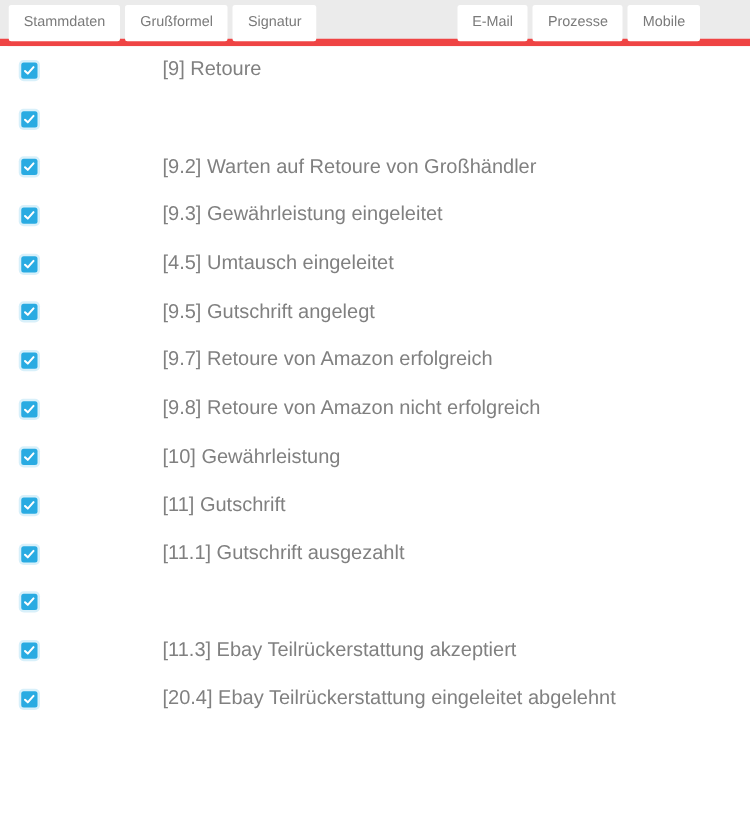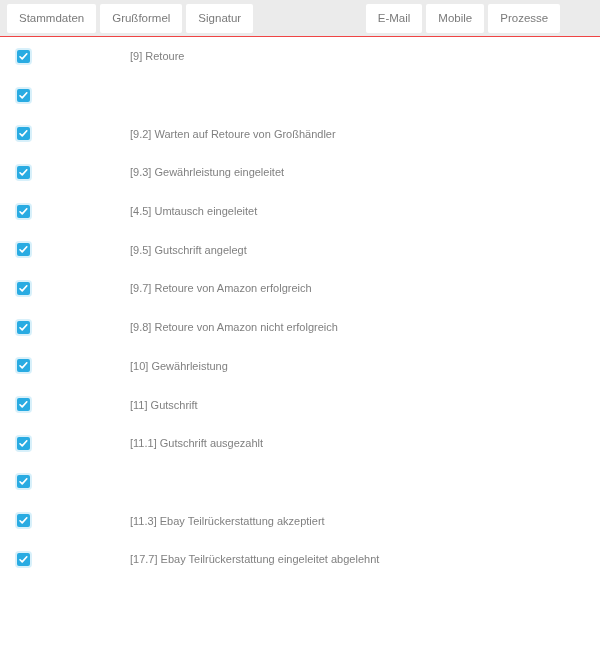--- a/index.html
+++ b/index.html
@@ -24,21 +24,21 @@
   }
 
   
   .tabbar {
     position: absolute;
     left: 0;
     top: 0;
     width: 600px;
     height: 37px;
     background: #ebebeb;
-    border-bottom: 1px solid #ef4444;
+    border-bottom: 6px solid #ef4444;
     box-sizing: border-box;
   }
   .tabs {
     position: absolute;
     left: 7px;
     top: 4px;
     height: 29px;
     display: flex;
     align-items: stretch;
     gap: 4px;
@@ -110,42 +110,42 @@
   .checkbox svg {
     position: absolute;
     left: 1px;
     top: 1px;
     width: 11px;
     height: 11px;
     display: block;
   }
   .label {
     flex: 1 1 auto;
-    font-size: 11px;
+    font-size: 16px;
     color: #808080;
     white-space: nowrap;
     overflow: hidden;
     text-overflow: ellipsis;
     padding-right: 10px;
   }
 </style>
 </head>
 <body>
 
 <div class="app">
 
   <div class="tabbar">
     <div class="tabs" id="tabs-container">
         <div class="tab">Stammdaten</div>
         <div class="tab">Grußformel</div>
         <div class="tab">Signatur</div>
         <div class="tab active">Berechtigungen</div>
         <div class="tab">E-Mail</div>
+        <div class="tab">Prozesse</div>
         <div class="tab">Mobile</div>
-        <div class="tab">Prozesse</div>
       </div>
   </div>
 
   <div class="rail"></div>
 
   <div class="list" id="permission-list">
       <div class="row">
         <div class="cb-cell">
           <span class="checkbox">
             <svg viewBox="0 0 12 12">
@@ -274,17 +274,17 @@
         <div class="label">[11.3] Ebay Teilrückerstattung akzeptiert</div>
       </div>
       <div class="row">
         <div class="cb-cell">
           <span class="checkbox">
             <svg viewBox="0 0 12 12">
               <path d="M2.2 6.3 L4.6 8.6 L9.6 3.0" fill="none" stroke="#ffffff" stroke-width="1.8" stroke-linecap="round" stroke-linejoin="round"></path>
             </svg>
           </span>
         </div>
-        <div class="label">[17.7] Ebay Teilrückerstattung eingeleitet abgelehnt</div>
+        <div class="label">[20.4] Ebay Teilrückerstattung eingeleitet abgelehnt</div>
       </div>
     </div>
 
 </div>
 
 </body></html>

